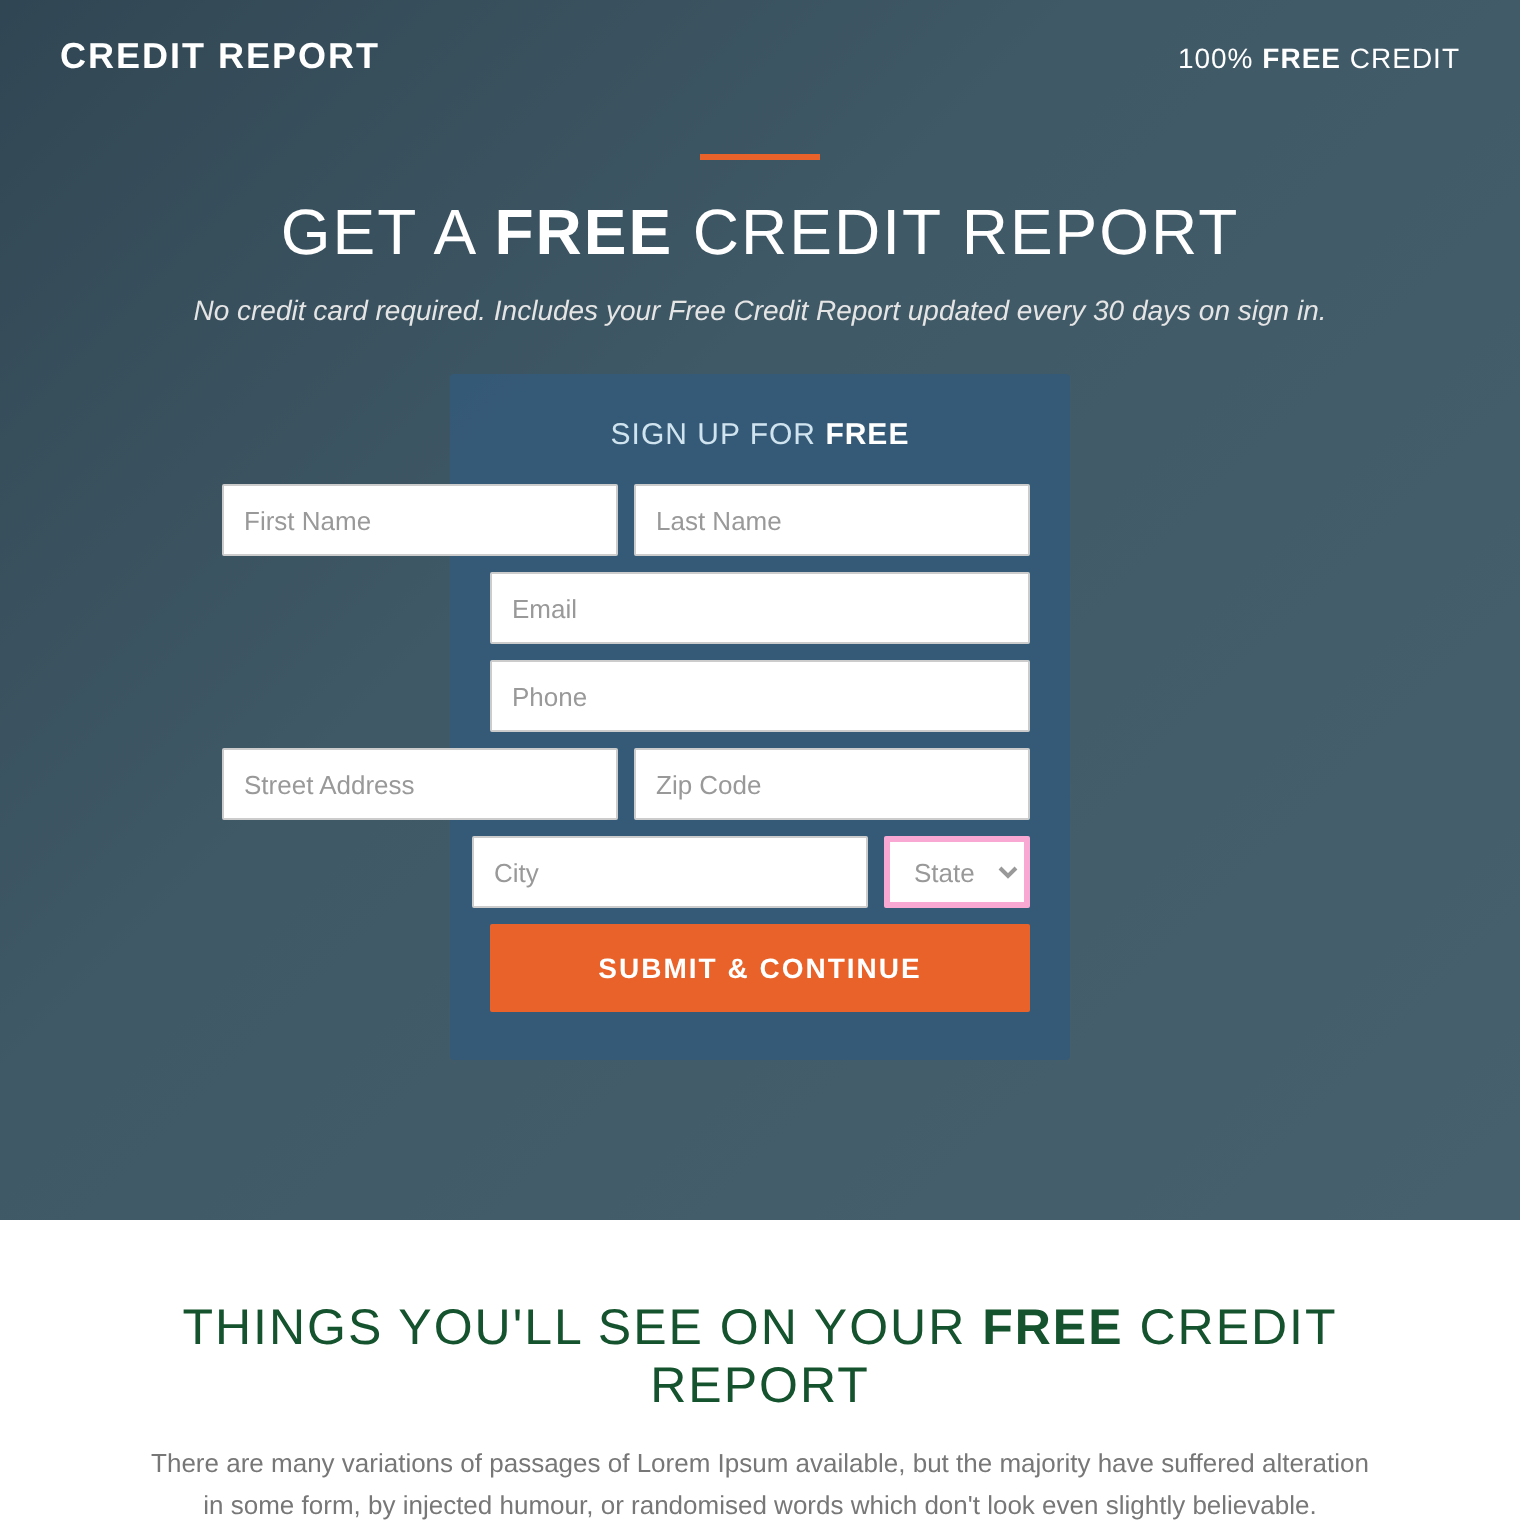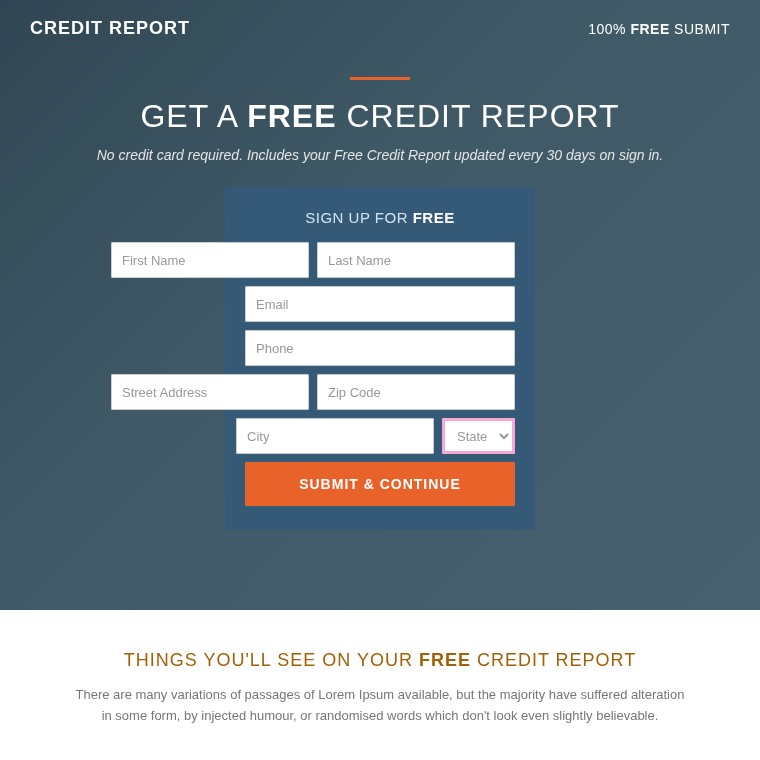--- a/index.html
+++ b/index.html
@@ -174,23 +174,23 @@
     }
 
     
     .bottom-section {
       background: #fff;
       padding: 40px 40px 30px 40px;
       text-align: center;
     }
 
     .bottom-title {
-      font-size: 18px;
+      font-size: 25px;
       font-weight: 300;
-      color: #a16207;
+      color: #14532d;
       text-transform: uppercase;
       letter-spacing: 1px;
       margin-bottom: 14px;
     }
 
     .bottom-title strong {
       font-weight: 700;
     }
 
     .bottom-text {
@@ -220,21 +220,21 @@
 </head>
 <body>
 
 <section class="hero">
   <div class="hero-bg"></div>
   <div class="hero-overlay"></div>
 
   <nav class="hero-nav">
     <span class="brand-logo">CREDIT REPORT</span>
     <span class="free-service">
-      <span>100% </span><strong>FREE</strong><span> SUBMIT</span>
+      <span>100% </span><strong>FREE</strong><span> CREDIT</span>
     </span>
   </nav>
 
   <div class="hero-content">
     <div class="hero-divider"></div>
     <h1 class="hero-title">
       <span>GET A </span><strong>FREE</strong><span> CREDIT REPORT</span>
     </h1>
     <p class="hero-subtitle">No credit card required. Includes your Free Credit Report updated every 30 days on sign in.</p>
 

